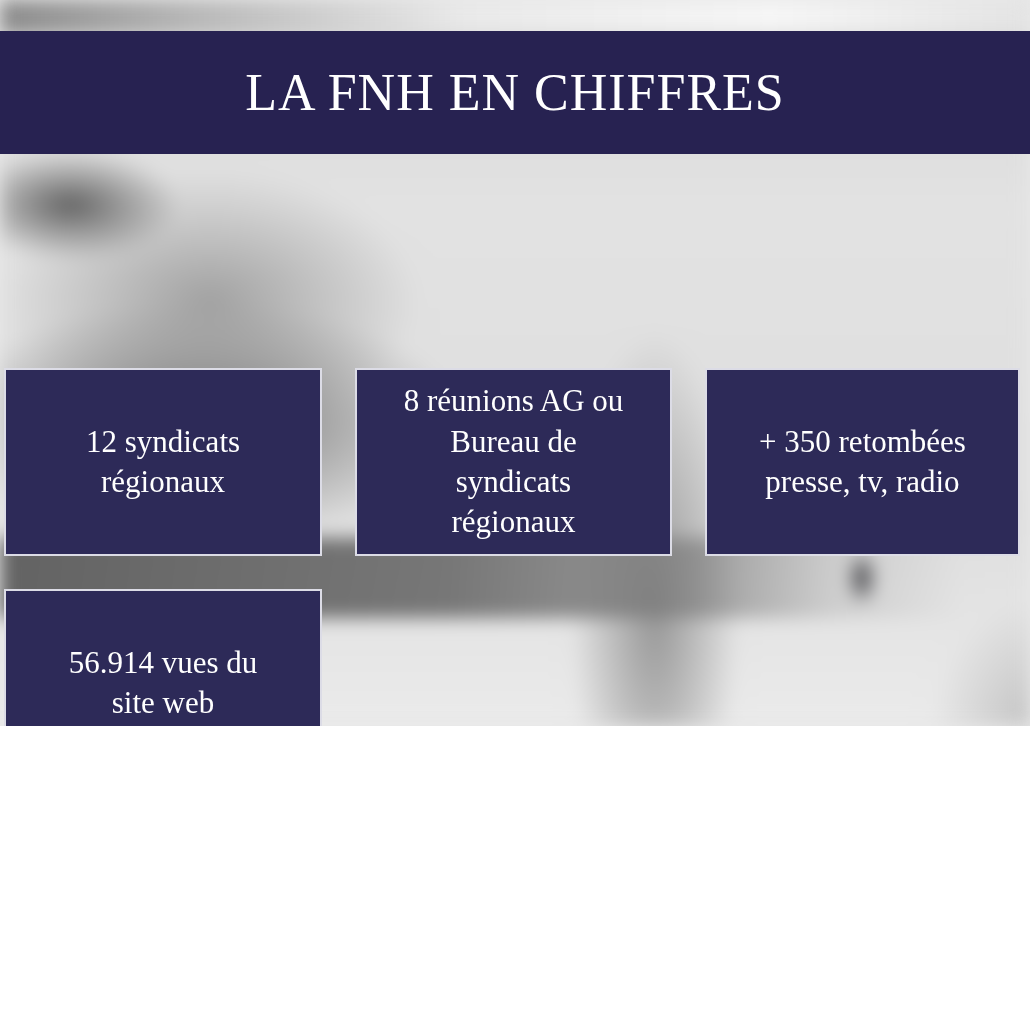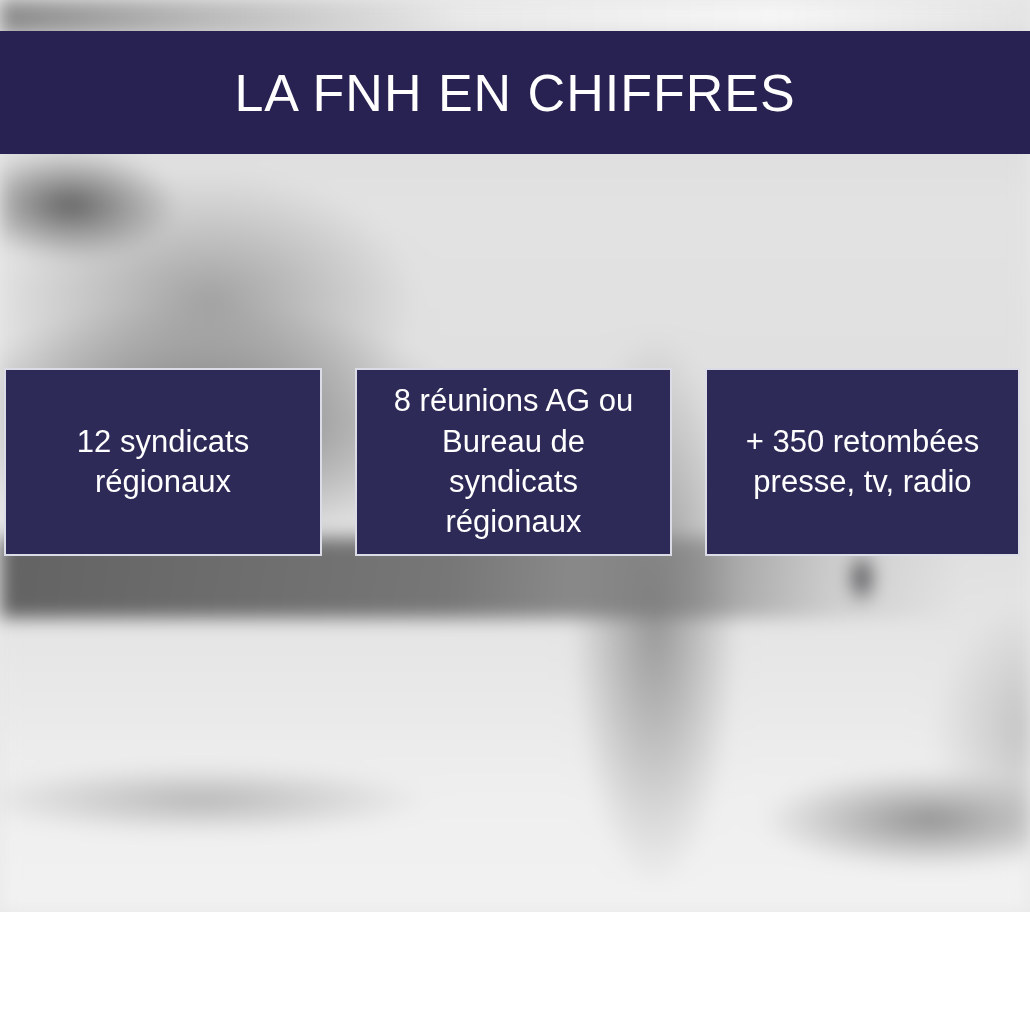--- a/index.html
+++ b/index.html
@@ -1,22 +1,22 @@
 <!DOCTYPE html>
 <html style="--banner: #272251; --box: #2d2a58; --border: #dcdce6; --text: #ffffff;"><head>
 <meta charset="utf-8">
 <style>
   html, body { margin: 0; padding: 0; background: #ffffff; }
 
   .canvas {
     position: relative;
     width: 1030px;
-    height: 912px;
+    height: 726px;
     overflow: hidden;
-    font-family: Liberation Sans, sans-serif;
+    font-family: Liberation Serif, serif;
     background: #e8e8e8;
   }
 
   
   .photo {
     position: absolute;
     inset: 0;
     filter: blur(9px);
     background-color: #e4e4e4;
     background-repeat: no-repeat;
@@ -122,15 +122,17 @@
 
   <div class="grid">
     <div class="card">12 syndicats
 régionaux</div>
     <div class="card">8 réunions AG ou
 Bureau de
 syndicats
 régionaux</div>
     <div class="card">+ 350 retombées
 presse, tv, radio</div>
+    <div class="card">56.914 vues du
+site web</div>
   </div>
 
 </div>
 
 </body></html>

